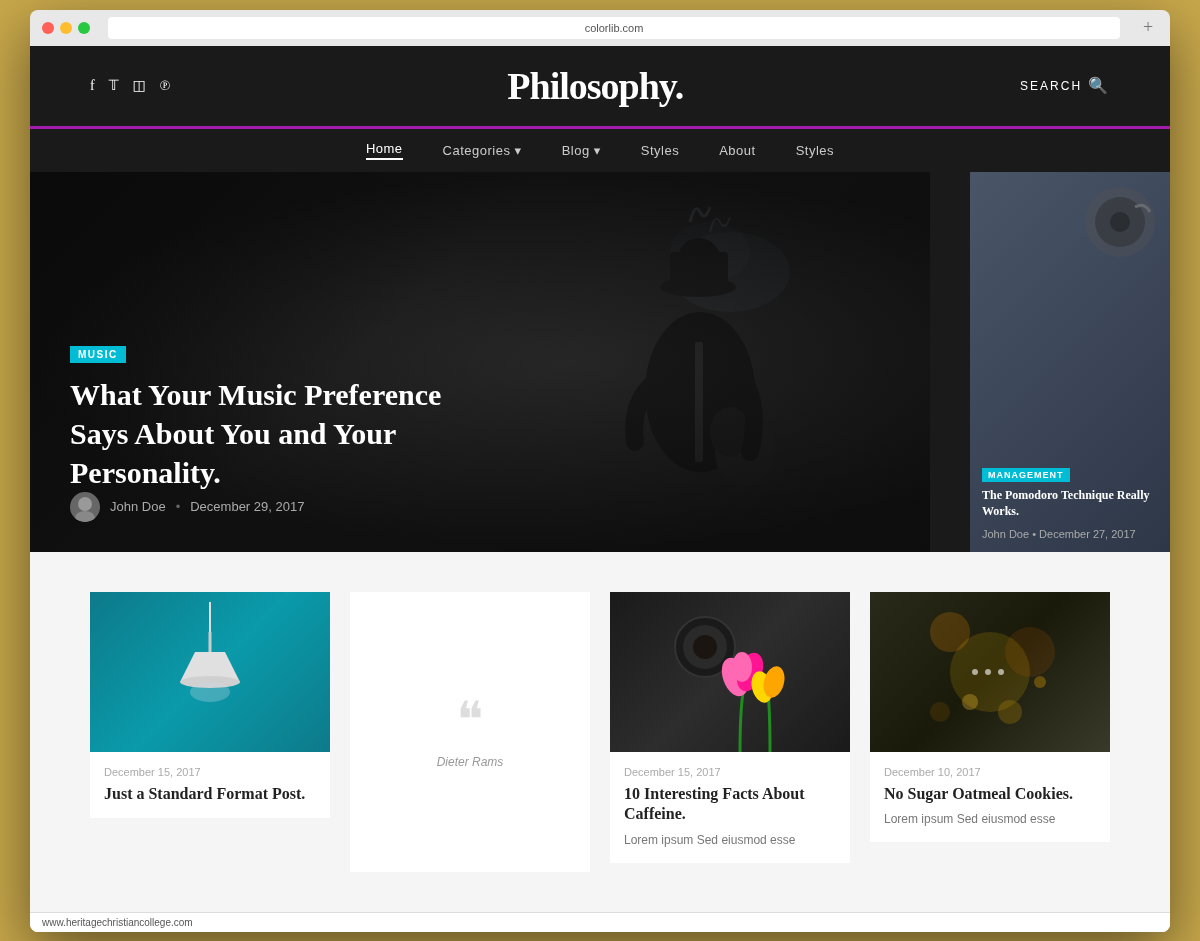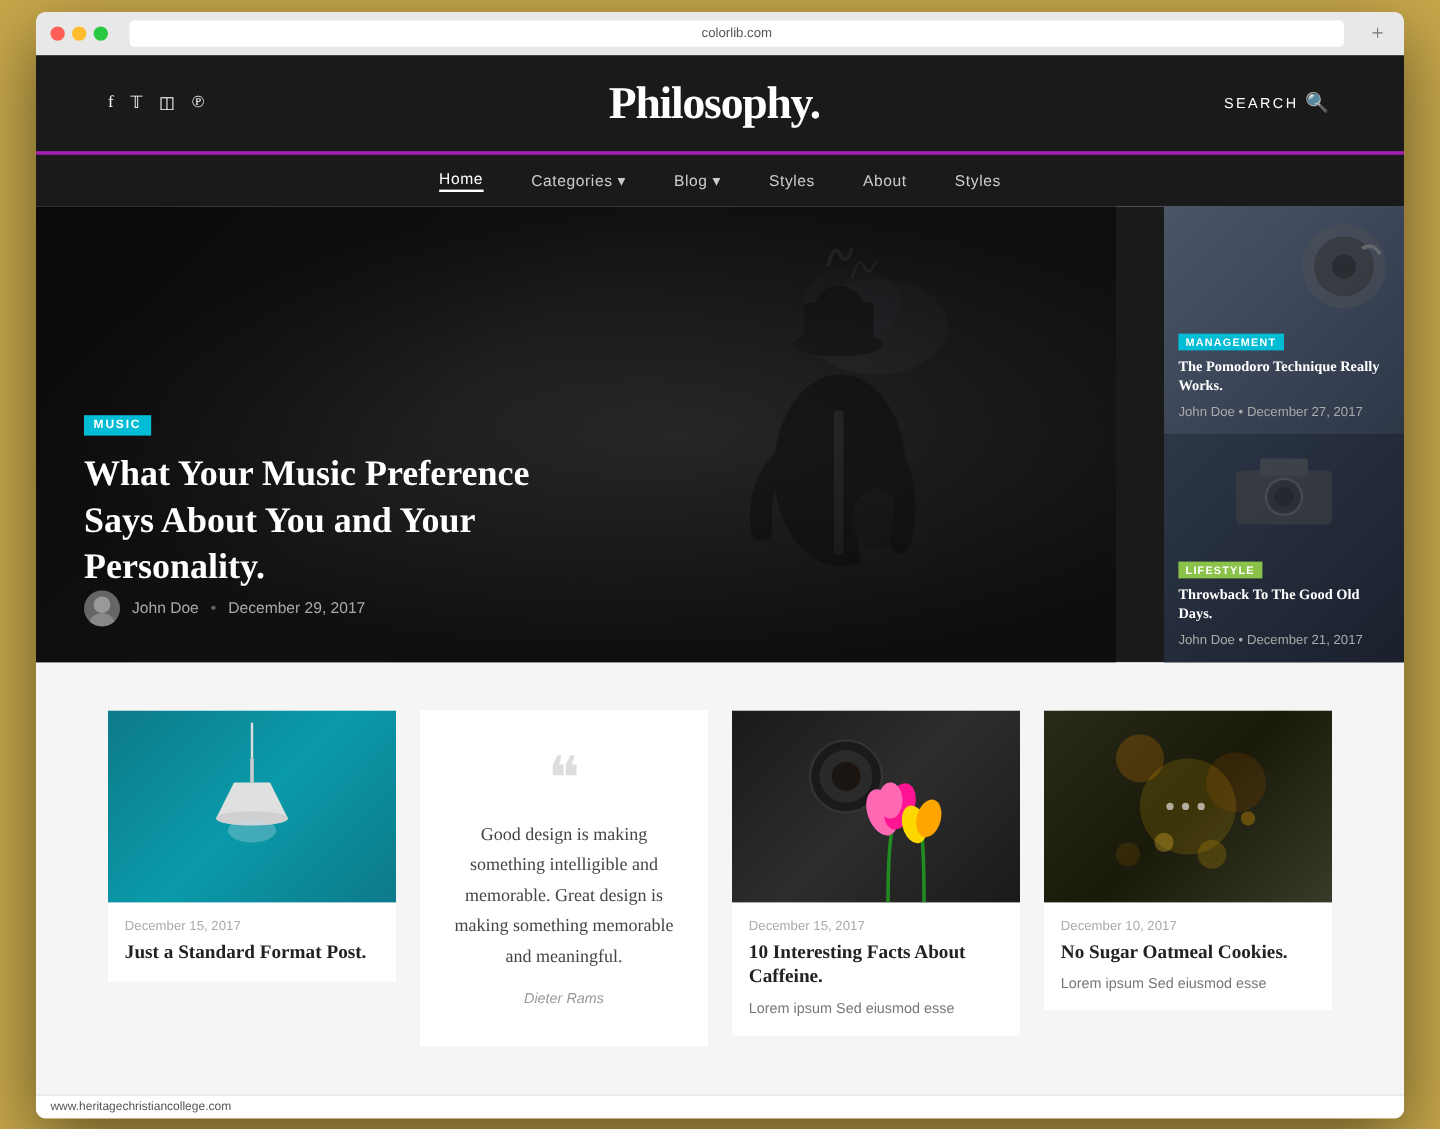--- a/index.html
+++ b/index.html
@@ -489,38 +489,20 @@
             <span class="card-badge badge-management">MANAGEMENT</span>
             <div class="hero-card-title">The Pomodoro Technique Really Works.</div>
             <div class="hero-card-meta">
               <span>John Doe</span>
               <span> • </span>
               <span>December 27, 2017</span>
             </div>
           </div>
         </div>
 
-        <div class="hero-card hero-card-bg-2">
-
-          <svg style="position:absolute;top:10px;left:50%;transform:translateX(-50%);opacity:0.5" width="100" height="70" viewBox="0 0 100 70">
-            <rect x="10" y="20" width="80" height="45" rx="4" fill="#444"></rect>
-            <rect x="30" y="10" width="40" height="15" rx="3" fill="#555"></rect>
-            <circle cx="50" cy="42" r="15" fill="#333" stroke="#666" stroke-width="2"></circle>
-            <circle cx="50" cy="42" r="8" fill="#222"></circle>
-          </svg>
-          <div class="hero-card-content">
-            <span class="card-badge badge-lifestyle">LIFESTYLE</span>
-            <div class="hero-card-title">Throwback To The Good Old Days.</div>
-            <div class="hero-card-meta">
-              <span>John Doe</span>
-              <span> • </span>
-              <span>December 21, 2017</span>
-            </div>
-          </div>
-        </div>
       </div>
     </section>
 
     <section class="posts-section">
 
       <div class="post-card">
         <div class="post-card-img img-lamp">
           <svg width="100" height="140" viewBox="0 0 100 140" xmlns="http://www.w3.org/2000/svg">
 
             <line x1="50" y1="0" x2="50" y2="30" stroke="#ddd" stroke-width="2"></line>
@@ -533,21 +515,20 @@
           </svg>
         </div>
         <div class="post-card-body">
           <div class="post-date">December 15, 2017</div>
           <div class="post-title">Just a Standard Format Post.</div>
         </div>
       </div>
 
       <div class="quote-card">
         <div class="quote-mark">❝</div>
-        <div class="quote-text">Good design is making something intelligible and memorable. Great design is making something memorable and meaningful.</div>
         <div class="quote-author">Dieter Rams</div>
       </div>
 
       <div class="post-card">
         <div class="post-card-img img-coffee">
           <svg width="160" height="160" viewBox="0 0 160 160" xmlns="http://www.w3.org/2000/svg">
 
             <circle cx="55" cy="55" r="30" fill="#1a1a1a" stroke="#333" stroke-width="2"></circle>
             <circle cx="55" cy="55" r="22" fill="#2a2a2a"></circle>
             <circle cx="55" cy="55" r="12" fill="#1a1510"></circle>

